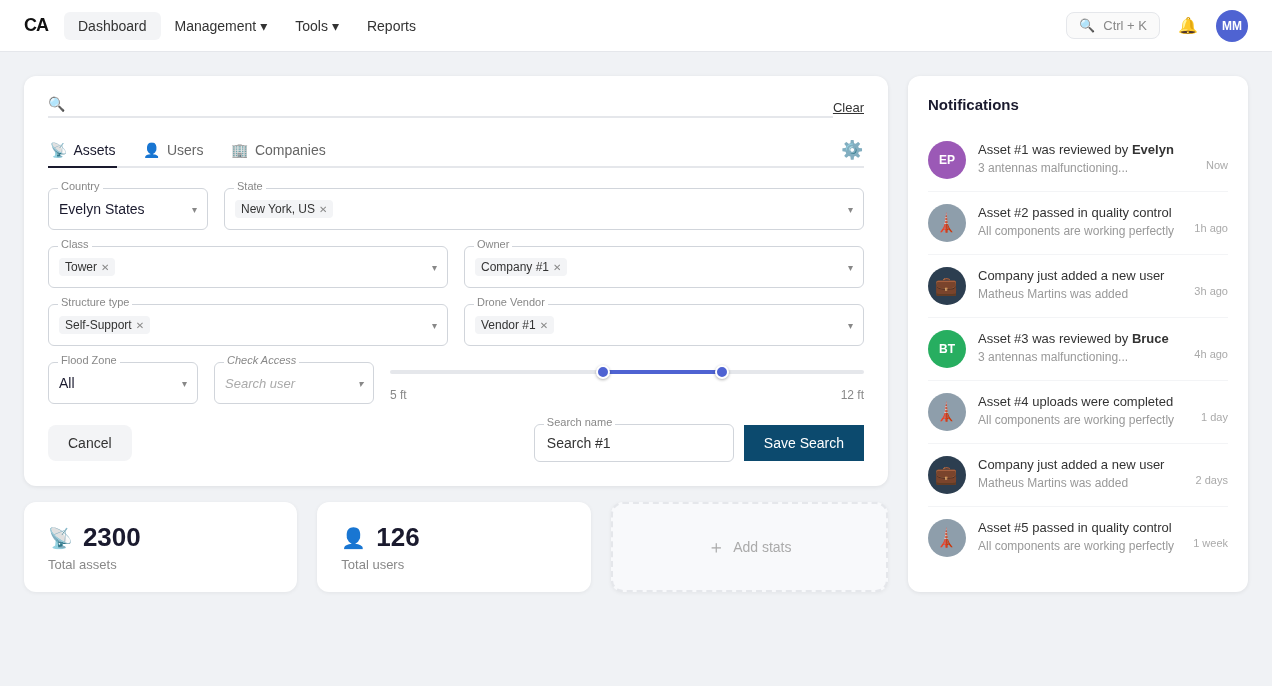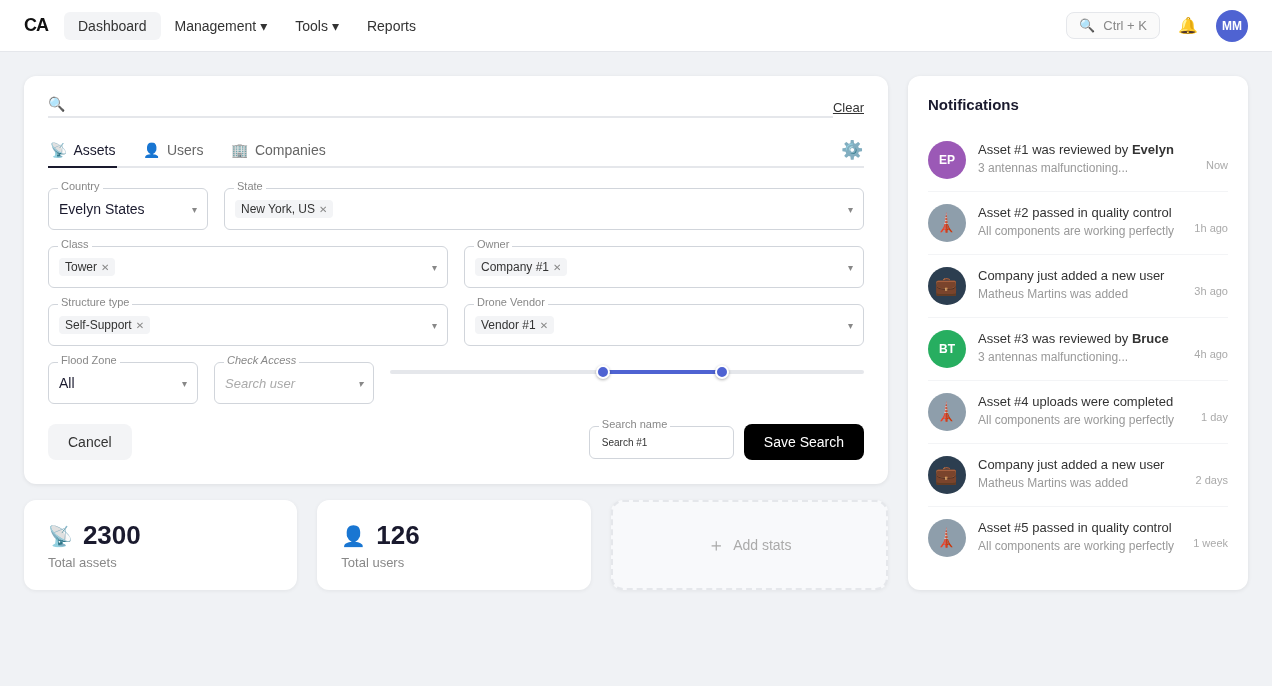--- a/index.html
+++ b/index.html
@@ -52,22 +52,22 @@
     .slider-thumb { position: absolute; width: 14px; height: 14px; background: #4f63d2; border-radius: 50%; top: -5px; border: 2px solid #fff; box-shadow: 0 1px 3px rgba(0,0,0,0.3); cursor: pointer; }
     .thumb-left { left: calc(45% - 7px); }
     .thumb-right { left: calc(70% - 7px); }
 
     
     .bottom-row { display: flex; align-items: center; justify-content: space-between; margin-top: 20px; gap: 12px; }
     .cancel-btn { background: #f3f4f6; border: none; border-radius: 8px; padding: 10px 20px; font-size: 14px; cursor: pointer; color: #333; font-weight: 500; }
     .save-row { display: flex; align-items: center; gap: 10px; margin-left: auto; }
     .search-name-field { position: relative; }
     .search-name-field label { position: absolute; top: -8px; left: 10px; font-size: 11px; color: #888; background: #fff; padding: 0 3px; }
-    .search-name-field input { border: 1px solid #d1d5db; border-radius: 6px; padding: 10px 12px; font-size: 10px; width: 145px; color: #333; outline: none; }
-    .save-btn { background: #000000; color: #fff; border: none; border-radius: 8px; padding: 10px 20px; font-size: 14px; font-weight: 500; cursor: pointer; white-space: nowrap; }
+    .search-name-field input { border: 1px solid #d1d5db; border-radius: 6px; padding: 10px 12px; font-size: 14px; width: 200px; color: #333; outline: none; }
+    .save-btn { background: #0c4a6e; color: #fff; border: none; border-radius: 0; padding: 10px 20px; font-size: 14px; font-weight: 500; cursor: pointer; white-space: nowrap; }
 
     
     .stats-row { display: flex; gap: 20px; margin-top: 16px; }
     .stat-card { background: #fff; border-radius: 12px; padding: 20px 24px; display: flex; flex-direction: column; gap: 4px; flex: 1; box-shadow: 0 1px 4px rgba(0,0,0,0.06); }
     .stat-card.add-card { background: #f8f9fb; border: 2px dashed #e5e7eb; justify-content: center; align-items: center; cursor: pointer; flex-direction: row; gap: 8px; }
     .stat-main { display: flex; align-items: center; gap: 10px; }
     .stat-icon { font-size: 20px; color: #555; }
     .stat-num { font-size: 26px; font-weight: 700; color: #1a1a2e; }
     .stat-sub { font-size: 13px; color: #888; }
 
@@ -226,20 +226,24 @@
               <span class="chevron chevron-icon" style="margin-left:auto;"></span>
             </div>
           </div>
 
           <div class="slider-section" style="flex:1;">
             <div class="slider-track">
               <div class="slider-fill"></div>
               <div class="slider-thumb thumb-left"></div>
               <div class="slider-thumb thumb-right"></div>
             </div>
+            <div class="slider-label-row">
+              <span>5 ft</span>
+              <span>12 ft</span>
+            </div>
           </div>
         </div>
 
       </div>
 
       <div class="bottom-row">
         <button class="cancel-btn">Cancel</button>
         <div class="save-row">
           <div class="search-name-field">
             <label>Search name</label>

